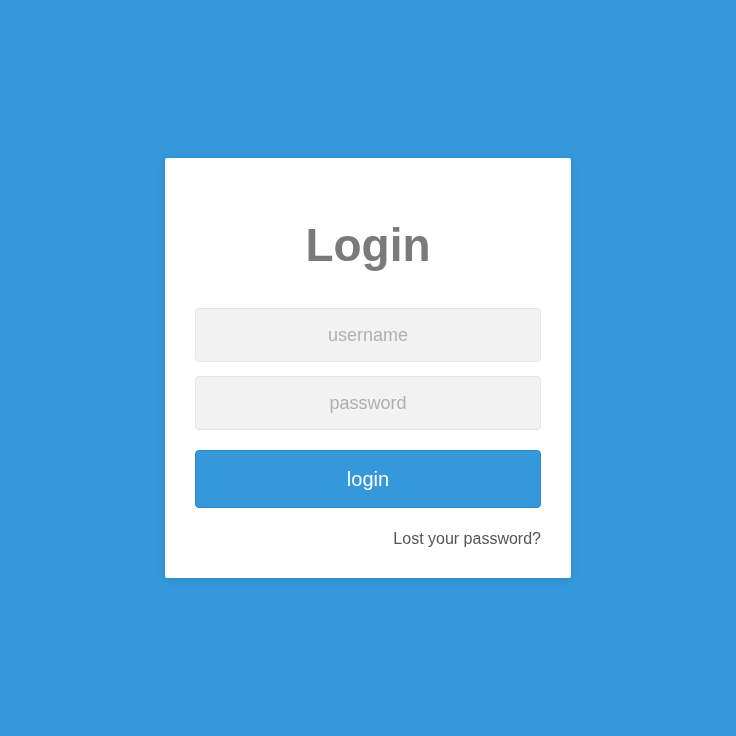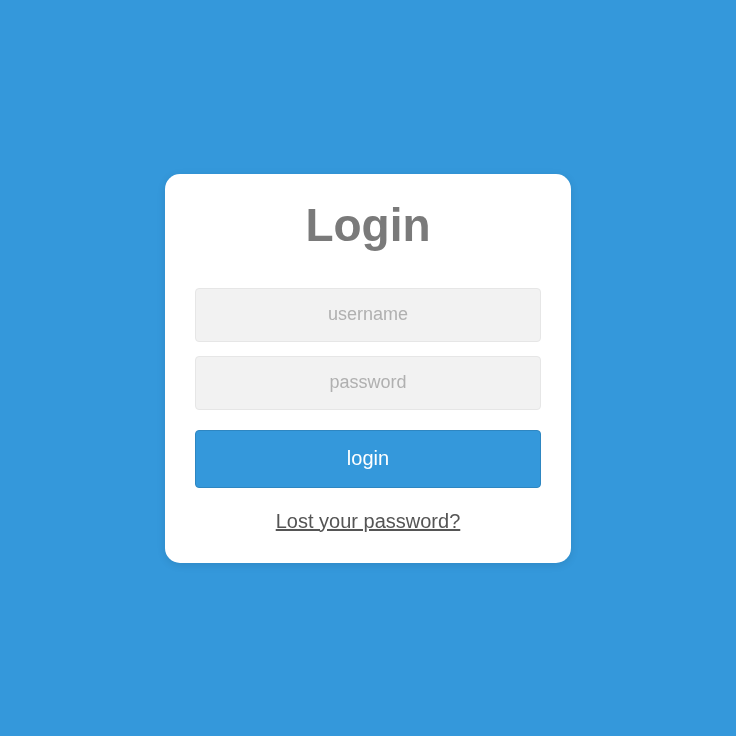--- a/index.html
+++ b/index.html
@@ -12,22 +12,22 @@
       height: 736px;
       background-color: #3498db;
       font-family: "Helvetica Neue", Helvetica, Arial, sans-serif;
       display: flex;
       align-items: center;
       justify-content: center;
     }
     .login-card {
       background-color: #ffffff;
       width: 406px;
-      border-radius: 15px;
-      padding: 24px 30px 30px 30px;
+      border-radius: 2px;
+      padding: 60px 30px 30px 30px;
       box-shadow: 0 2px 8px rgba(0,0,0,0.1);
     }
     .login-title {
       font-size: 46px;
       font-weight: bold;
       color: #7a7a7a;
       text-align: center;
       margin-bottom: 36px;
     }
     .input-field {
@@ -53,24 +53,23 @@
       border: 1px solid #2e86c1;
       border-radius: 4px;
       color: #ffffff;
       font-size: 20px;
       cursor: pointer;
       margin-top: 6px;
       margin-bottom: 22px;
     }
     .lost-password {
       display: block;
-      text-align: center;
+      text-align: right;
       color: #555555;
-      font-size: 20px;
-      text-decoration: underline;
+      font-size: 16px;
       cursor: pointer;
     }
   </style>
 </head>
 <body>
 
 <div class="login-card">
   <h1 class="login-title">Login</h1>
   <input type="text" class="input-field" placeholder="username" style="">
   <input type="password" class="input-field" placeholder="password" style="">

